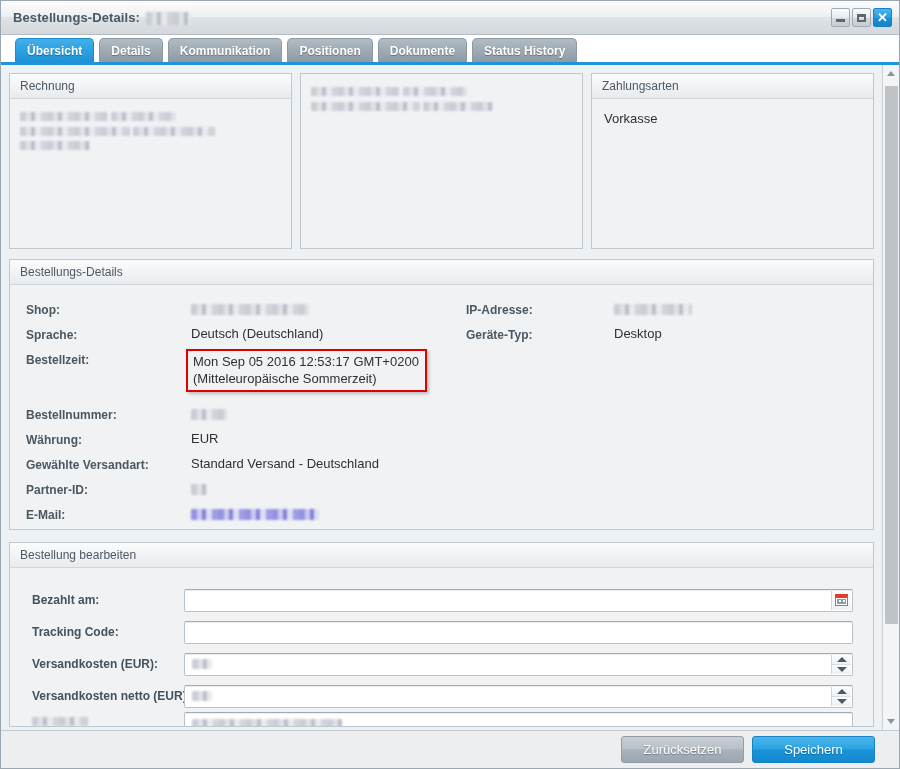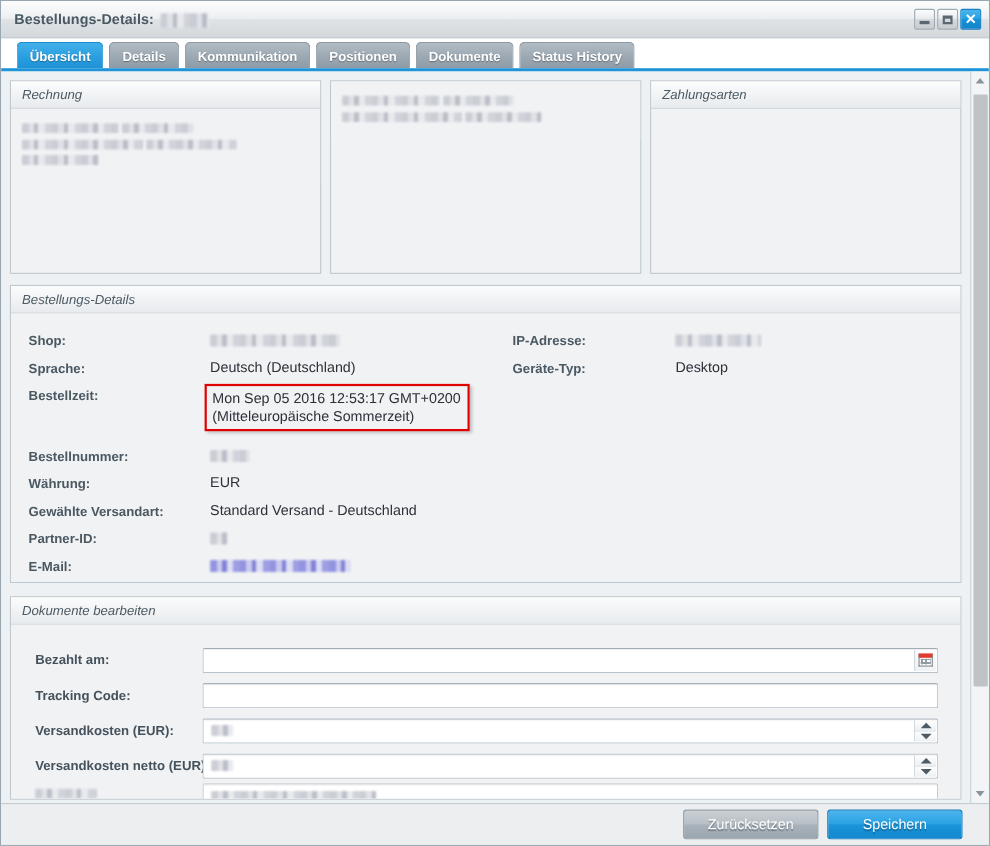--- a/index.html
+++ b/index.html
@@ -173,21 +173,20 @@
     height: 25px;
     line-height: 25px;
     padding: 0 0 0 10px;
     font-size: 12px;
     color: #4c5a64;
     background: linear-gradient(to bottom, #fbfcfc 0%, #f0f2f4 55%, #e8ebee 100%);
     border-bottom: 1px solid #cfd6dc;
     box-sizing: border-box;
     white-space: nowrap;
     overflow: hidden;
-    font-style: italic;
   }
   .panel-body {
     background: #f0f2f4;
   }
 
   
   .top-row {
     display: flex;
     gap: 8px;
   }
@@ -493,20 +492,23 @@
           <div class="panel-body addr-body">
             <div class="blur addr-line" style="width:89px"></div>
             <div class="blur addr-line" style="width:64px"></div>
             <div class="blur addr-line" style="width:109px"></div>
             <div class="blur addr-line" style="width:70px"></div>
           </div>
         </div>
 
         <div class="panel">
           <div class="panel-header">Zahlungsarten</div>
+          <div class="panel-body addr-body">
+            <div style="font-size:13px;color:#2b3137;padding-left:2px">Vorkasse</div>
+          </div>
         </div>
 
       </div>
 
       <div class="panel details-panel">
         <div class="panel-header">Bestellungs-Details</div>
         <div class="panel-body details-body">
 
           <div class="details-col left">
 
@@ -566,21 +568,21 @@
               <div class="dlabel r">Geräte-Typ:</div>
               <div class="dvalue">Desktop</div>
             </div>
 
           </div>
 
         </div>
       </div>
 
       <div class="panel edit-panel">
-        <div class="panel-header">Dokumente bearbeiten</div>
+        <div class="panel-header">Bestellung bearbeiten</div>
         <div class="panel-body edit-body">
 
           <div class="frow">
             <div class="flabel">Bezahlt am:</div>
             <div class="field">
               <div class="field-trigger">
                 <span class="cal-icon"></span>
               </div>
             </div>
           </div>

